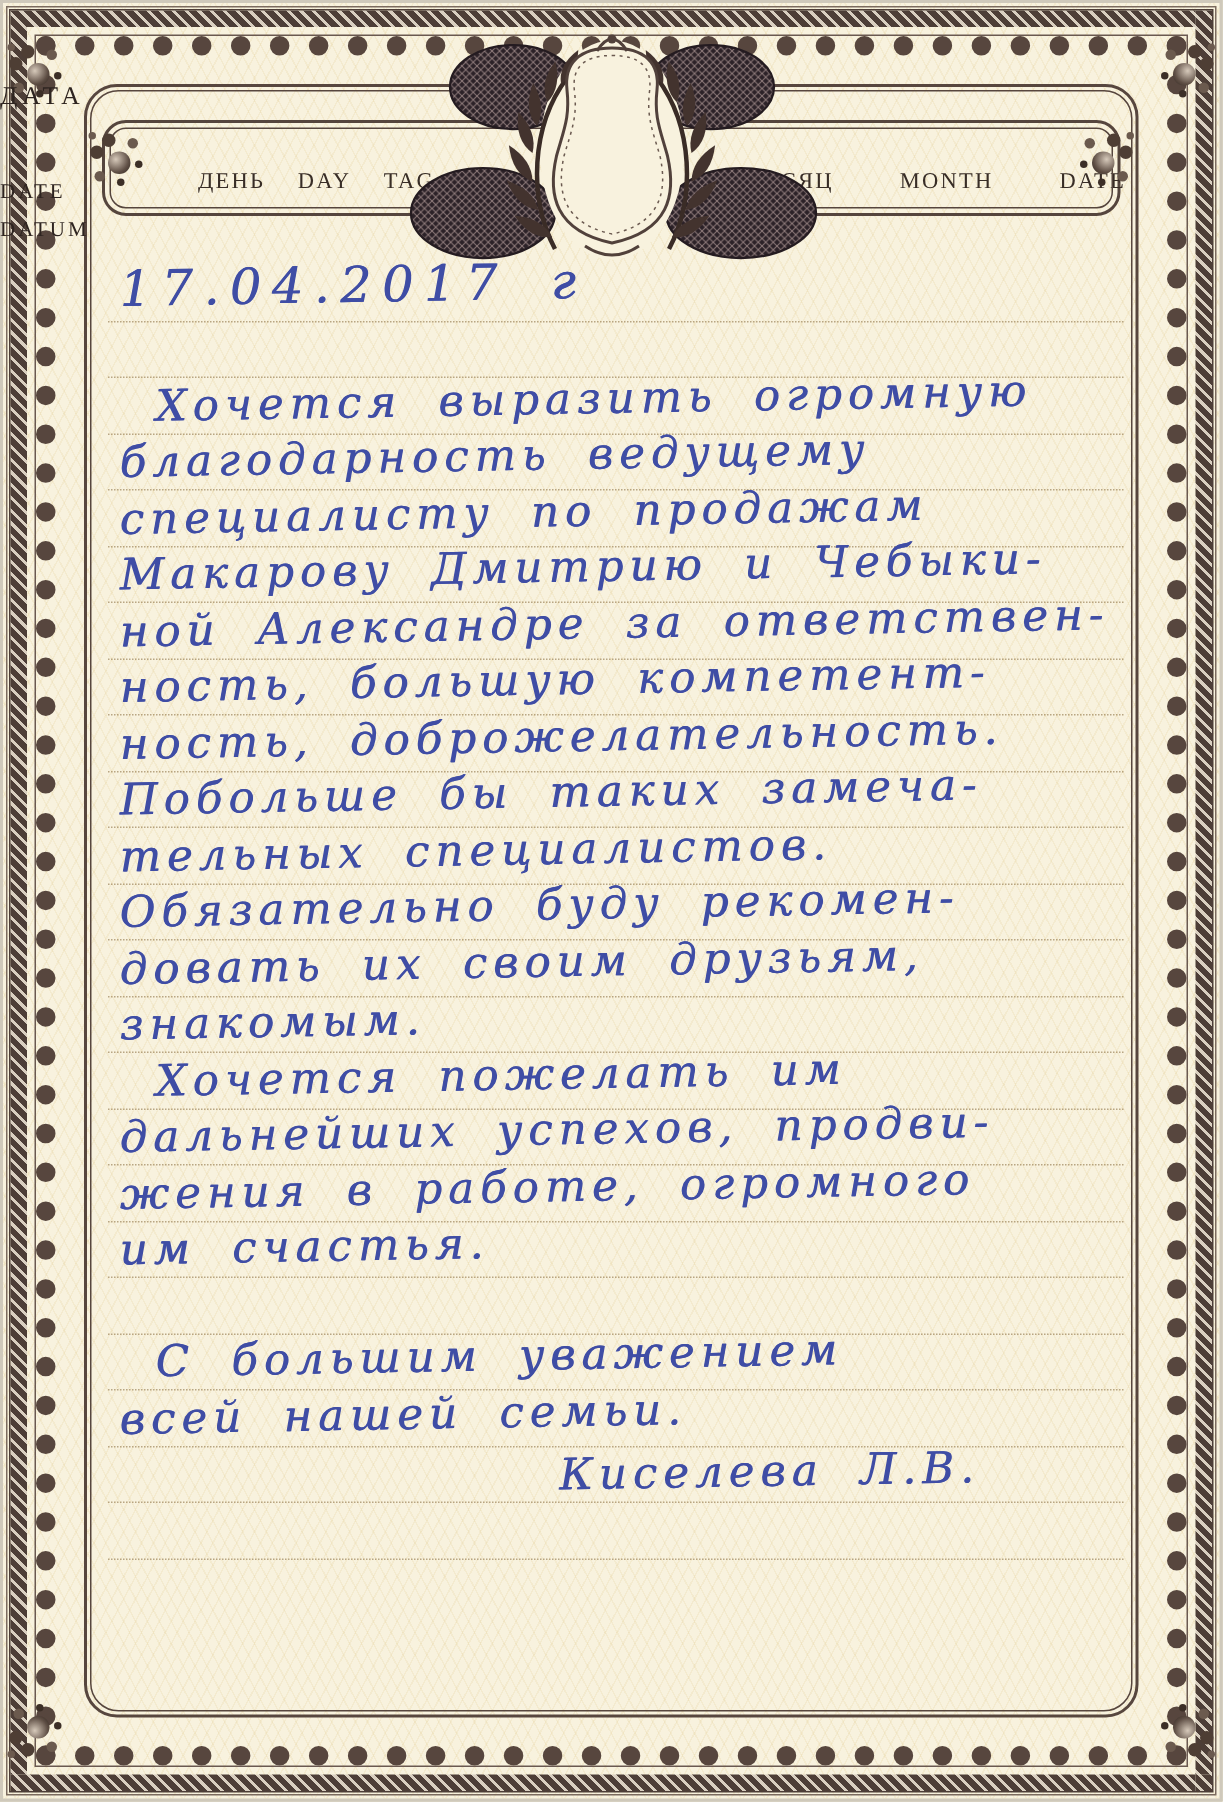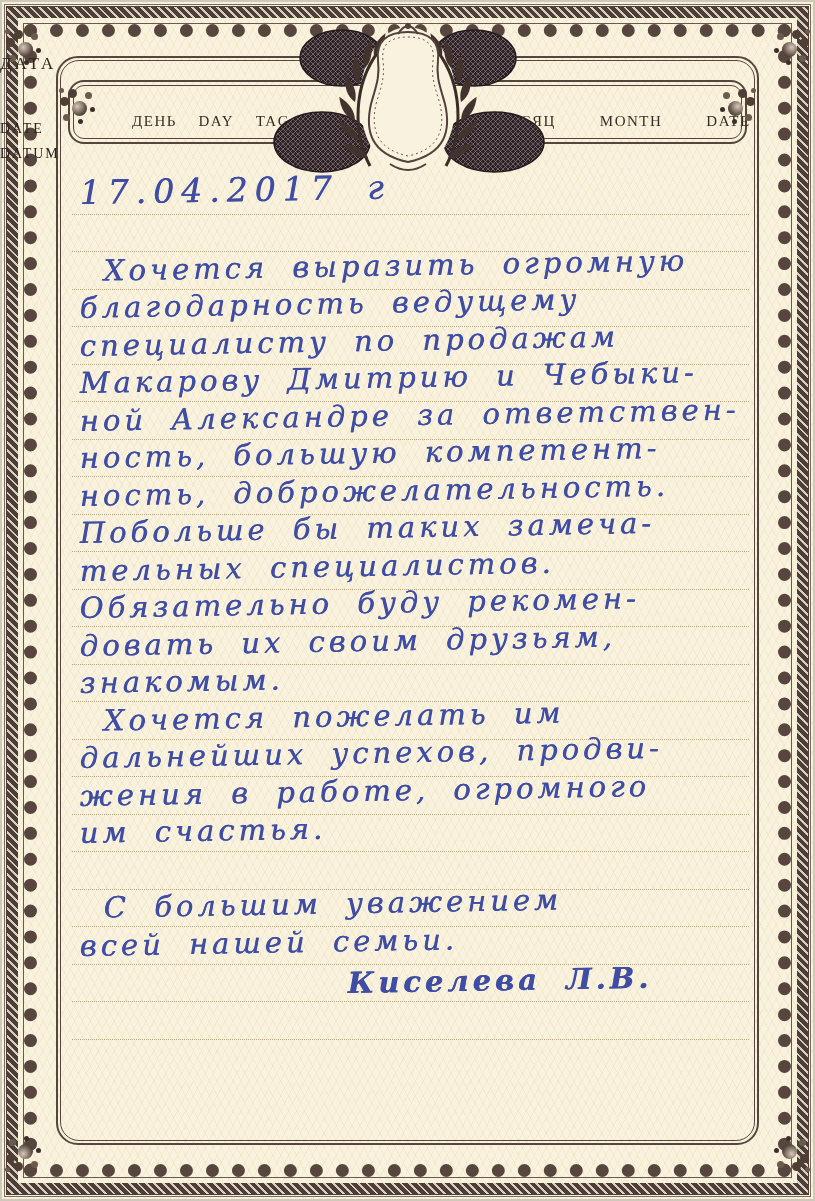--- a/index.html
+++ b/index.html
@@ -46,21 +46,21 @@
   .w-date{top:121px;font-size:14px;letter-spacing:2px;}
   .w-datum{top:146px;font-size:14px;letter-spacing:2px;}
   
   .lines{position:absolute;left:72px;right:66px;top:177px;z-index:2;}
   .row{height:37.5px;border-bottom:1px dotted rgba(158,134,92,.7);display:flex;align-items:flex-end;padding-left:8px;box-sizing:border-box;text-align:center;}
   .hw{font-family:"DejaVu Serif",serif;font-style:italic;color:#3f4da5;font-size:29px;line-height:1;
     letter-spacing:4px;word-spacing:11px;white-space:nowrap;transform:rotate(-1deg);transform-origin:0 100%;
     padding-bottom:3px;text-shadow:0.4px 0 0 currentColor;}
   .row.date .hw{font-size:33px;letter-spacing:7px;padding-bottom:5px;}
   .row.p .hw{padding-left:24px;}
-  .row.sig{justify-content:flex-end;padding-right:96px;font-weight:bold;}
+  .row.sig{justify-content:flex-end;padding-right:96px;}
 </style>
 </head>
 <body>
 
 <div class="scan">
   <div class="paper"></div>
   <div class="edge-line"></div>
   <div class="braid"></div>
   <div class="beads"></div>
   <div class="innerframe"></div>

